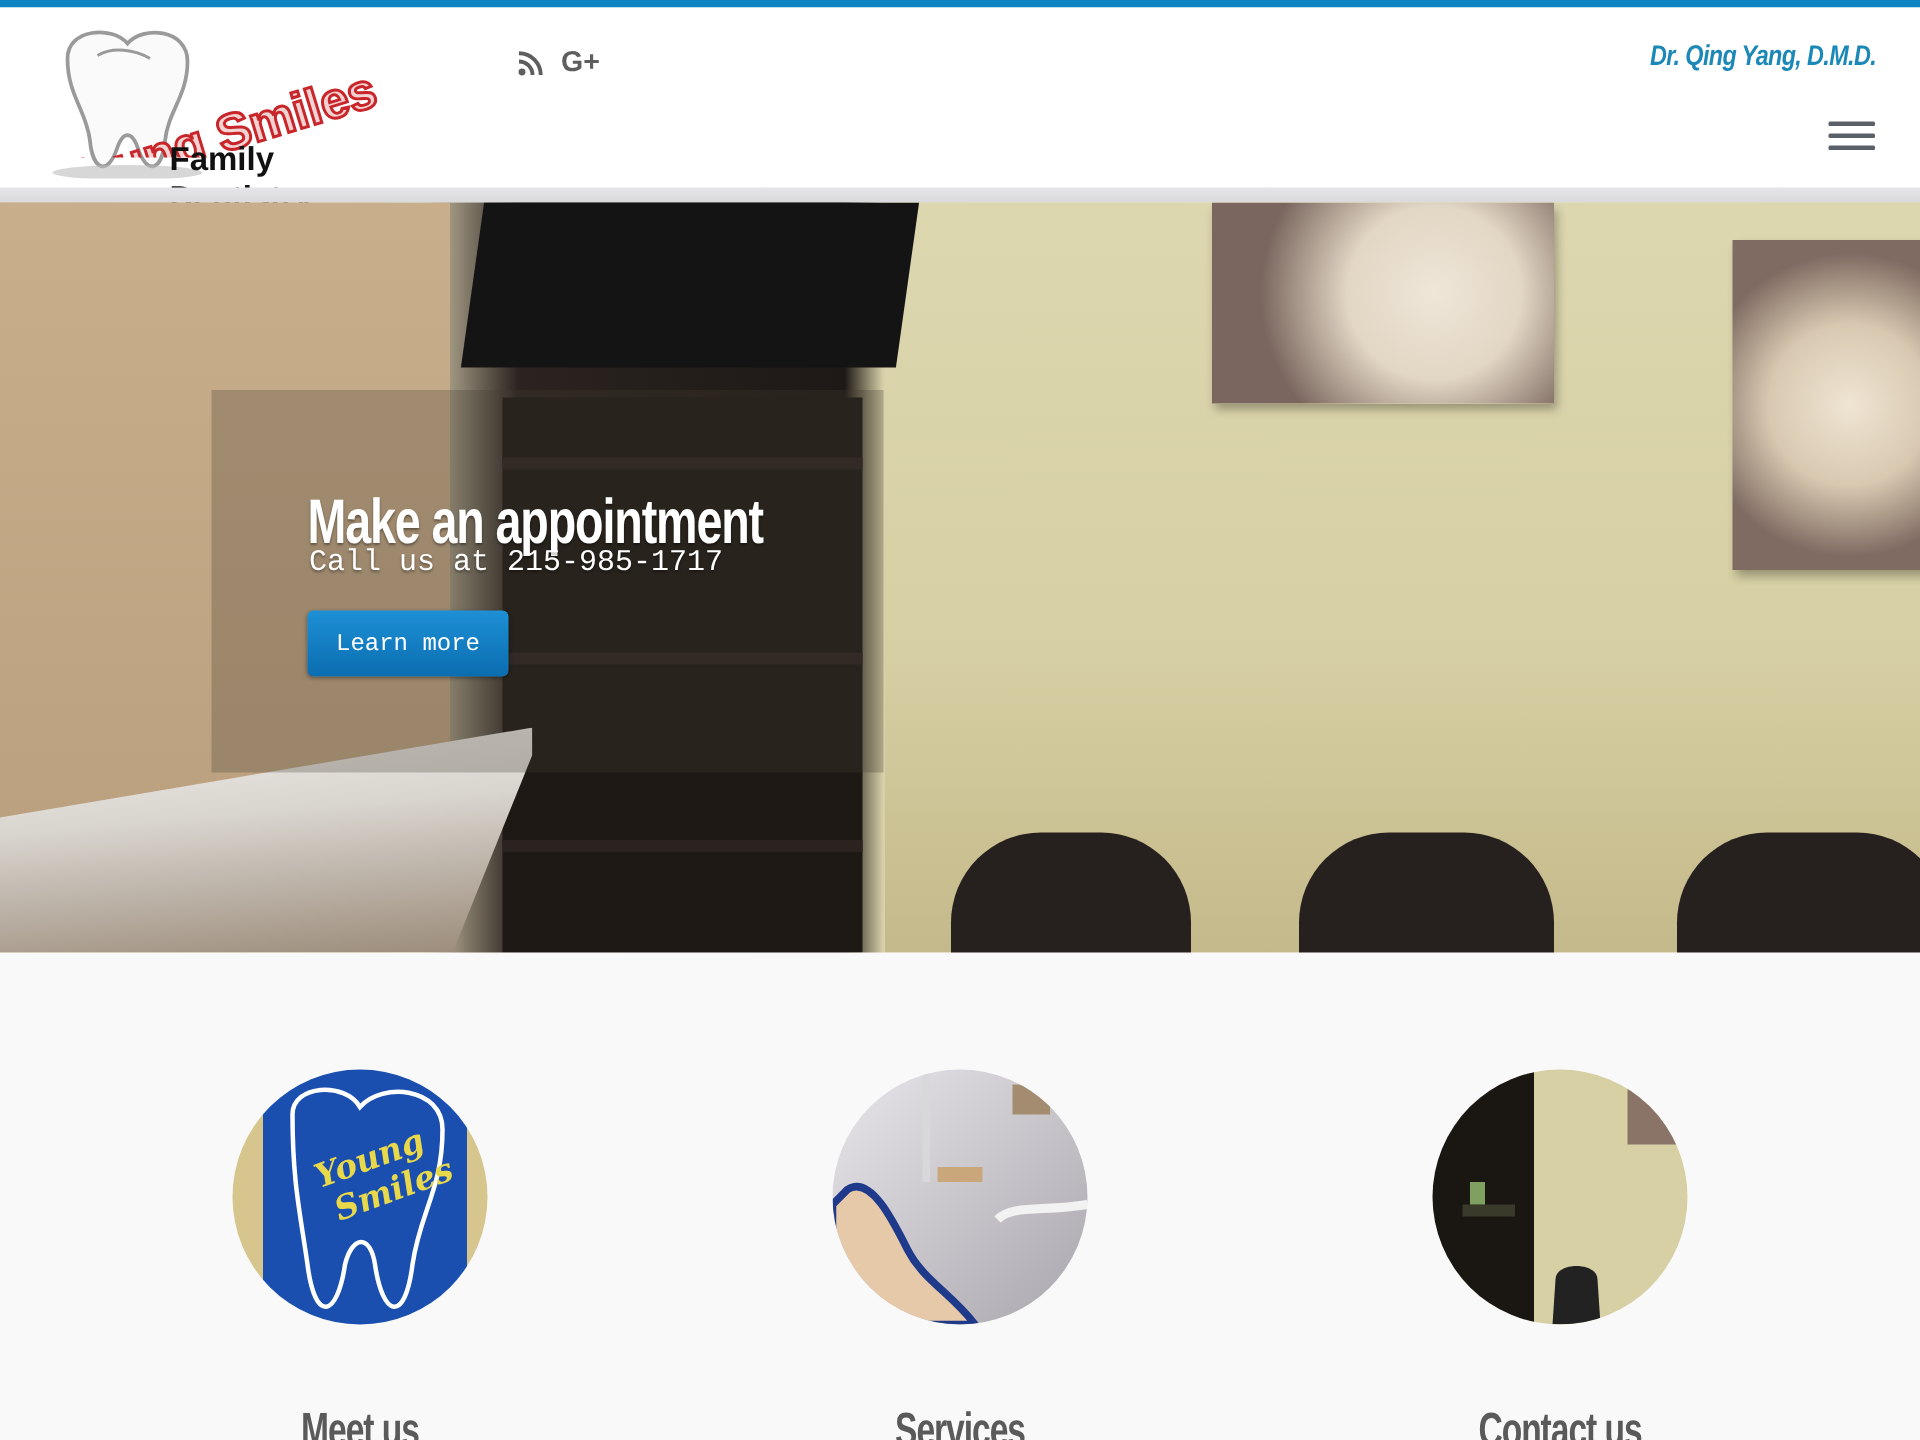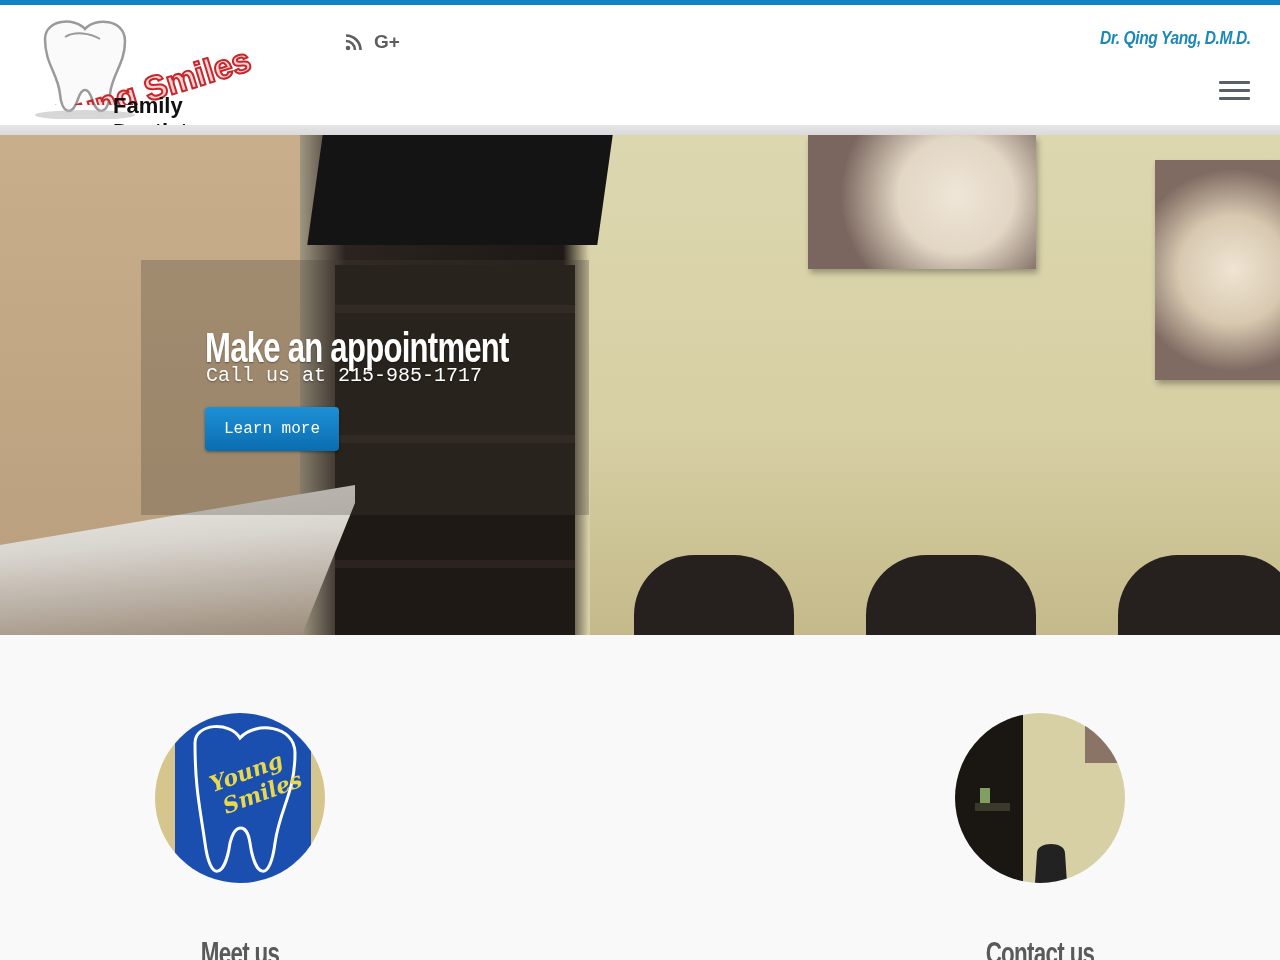--- a/index.html
+++ b/index.html
@@ -111,20 +111,32 @@
   <div class="feature" style="left:155px">
     <div class="circle c1">
       <svg width="170" height="170" viewBox="0 0 170 170">
         <path d="M40 30 C40 10, 75 8, 85 25 C100 8, 140 12, 140 40 C140 80, 125 95, 120 130 C115 170, 100 165, 95 130 C92 110, 80 110, 75 130 C70 165, 55 170, 50 130 C45 95, 40 75, 40 30 Z" fill="none" stroke="#fff" stroke-width="3"></path>
         <text x="60" y="70" transform="rotate(-20 85 80)" font-family="DejaVu Serif, serif" font-style="italic" font-weight="bold" font-size="22" fill="#e8d84a">Young</text>
         <text x="65" y="95" transform="rotate(-20 85 80)" font-family="DejaVu Serif, serif" font-style="italic" font-weight="bold" font-size="22" fill="#e8d84a">Smiles</text>
       </svg>
     </div>
     <div class="title">Meet us</div>
   </div>
+  <div class="feature" style="left:555px">
+    <div class="circle c2">
+      <svg width="170" height="170" viewBox="0 0 170 170">
+        <rect x="60" y="0" width="5" height="75" fill="#d8d8da"></rect>
+        <rect x="70" y="65" width="30" height="10" fill="#c9a77a"></rect>
+        <path d="M10 80 C25 70, 40 100, 50 120 C60 140, 80 150, 95 170 L0 170 L0 90 Z" fill="#e6c9a8" stroke="#1f3a8a" stroke-width="5"></path>
+        <path d="M110 100 C120 90, 140 95, 170 90" fill="none" stroke="#f2f2f2" stroke-width="6"></path>
+        <rect x="120" y="10" width="25" height="20" fill="#a38c70"></rect>
+      </svg>
+    </div>
+    <div class="title">Services</div>
+  </div>
   <div class="feature" style="left:955px">
     <div class="circle c3">
       <svg width="170" height="170" viewBox="0 0 170 170">
         <rect x="130" y="10" width="40" height="40" fill="#8a7468"></rect>
         <path d="M80 170 L82 140 C82 128, 110 128, 110 140 L112 170 Z" fill="#222"></path>
         <rect x="20" y="90" width="35" height="8" fill="#3a3a2a"></rect>
         <rect x="25" y="75" width="10" height="15" fill="#7fa060"></rect>
       </svg>
     </div>
     <div class="title">Contact us</div>

